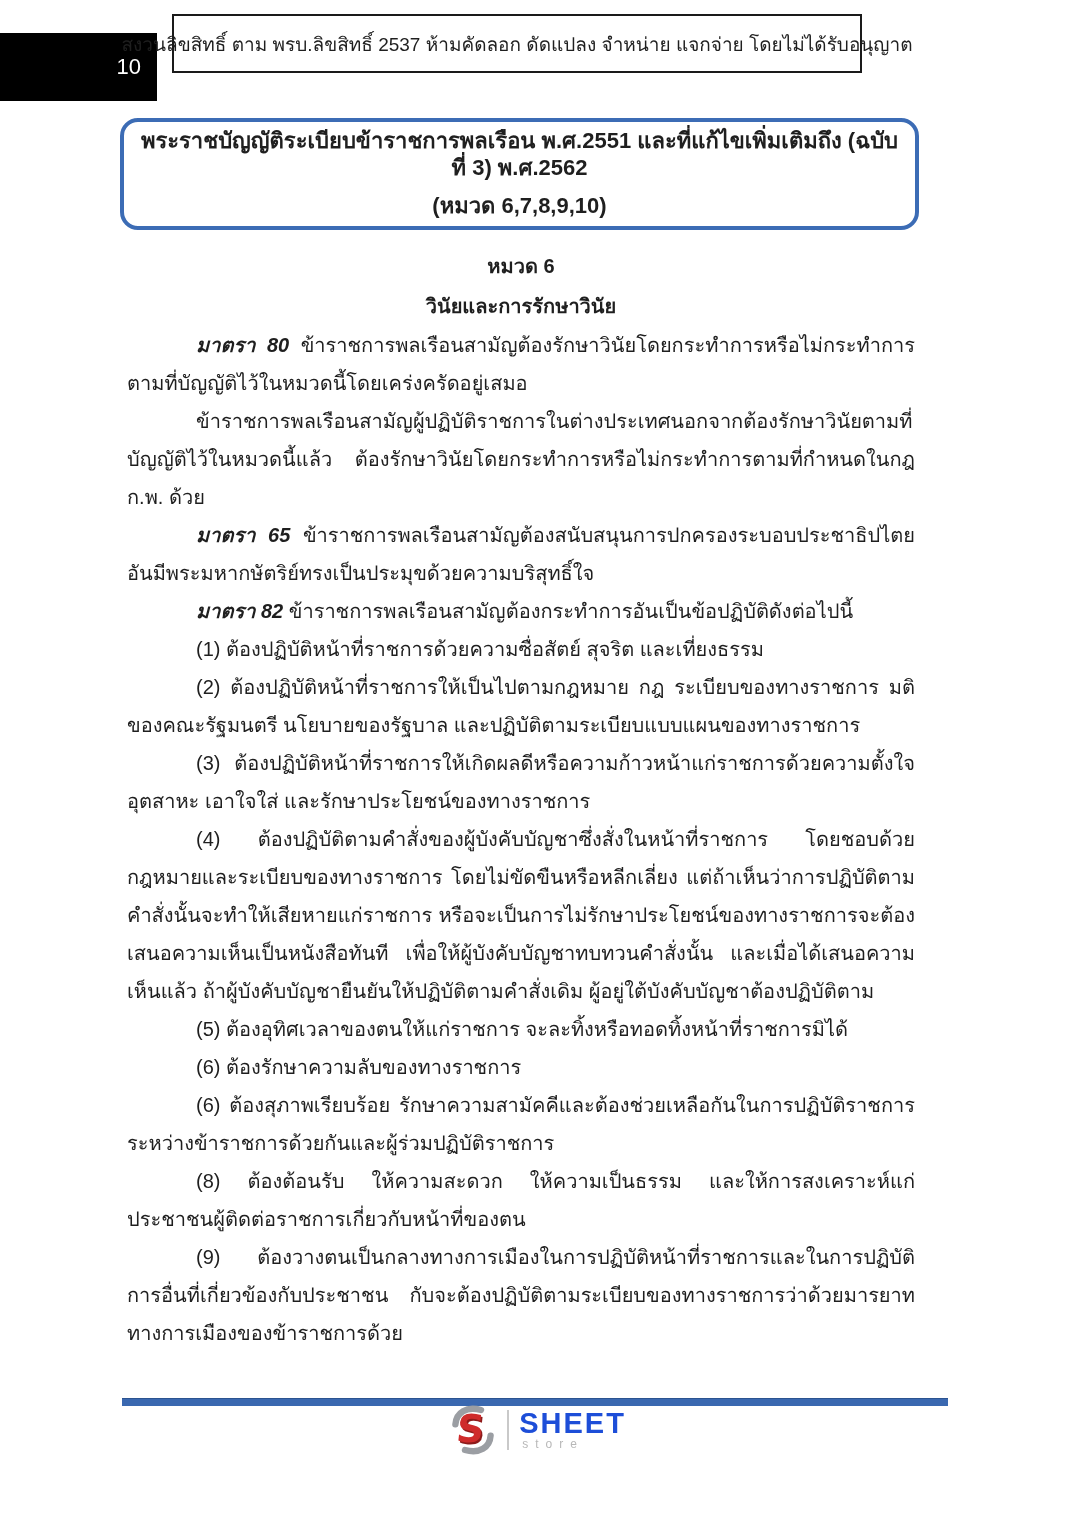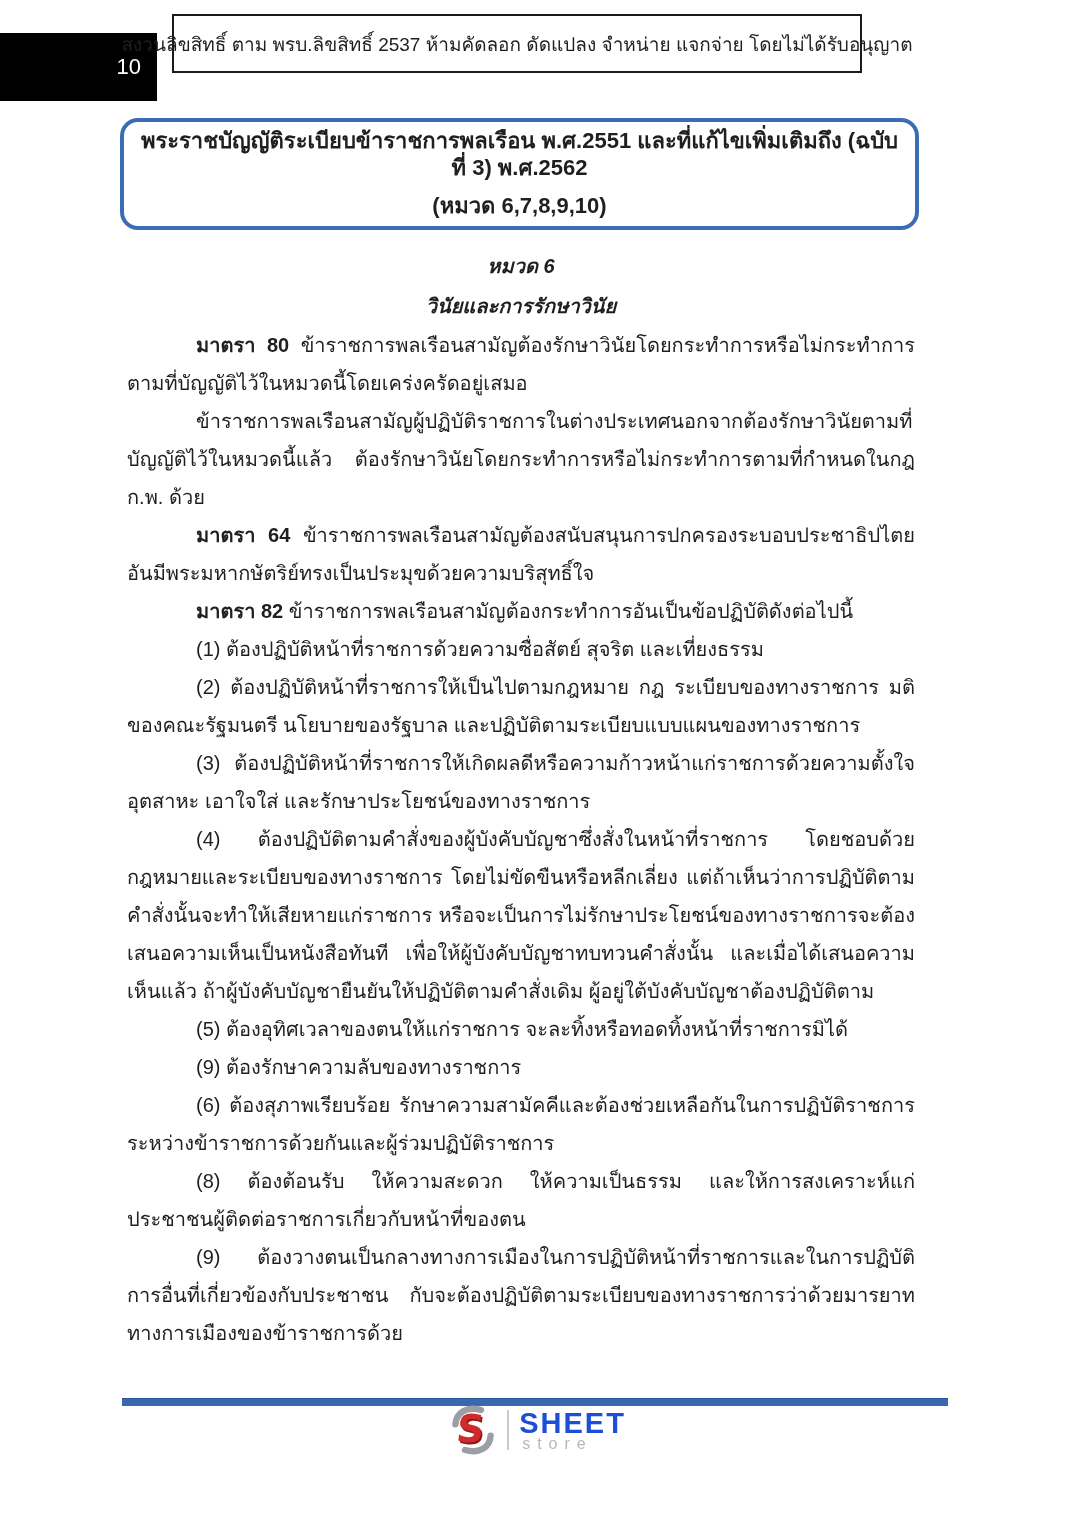--- a/index.html
+++ b/index.html
@@ -67,27 +67,26 @@
     position: absolute;
     left: 127px; top: 246px;
     width: 788px;
     font-size: 20px;
     line-height: 38px;
   }
   .doc-body .h-center {
     text-align: center;
     font-weight: 700;
     line-height: 40px;
-    font-style: italic;
   }
   .doc-body p {
     text-indent: 69px;
     text-align: justify;
   }
-  .doc-body p .b { font-weight: 700; }
+  .doc-body p .b { font-weight: 700; font-style: italic; }
 
   
   .footer-rule {
     position: absolute;
     left: 122px; top: 1398px;
     width: 826px; height: 8px;
     background: #3a68b0;
     border-top: 1px solid #2c5390;
   }
   .footer-logo {
@@ -103,21 +102,21 @@
   .logo-text { display: flex; flex-direction: column; }
   .logo-name {
     color: #1d4ed8;
     font-weight: 700;
     font-size: 29px;
     letter-spacing: 2px;
     line-height: 28px;
   }
   .logo-sub {
     color: #b8b8b8;
-    font-size: 16px;
+    font-size: 12px;
     letter-spacing: 7px;
     line-height: 14px;
     padding-left: 3px;
   }
 </style>
 </head>
 <body>
 
 <div class="page">
 
@@ -133,28 +132,28 @@
     <div class="t-line">พระราชบัญญัติระเบียบข้าราชการพลเรือน พ.ศ.2551 และที่แก้ไขเพิ่มเติมถึง (ฉบับที่ 3) พ.ศ.2562</div>
     <div class="t-line">(หมวด 6,7,8,9,10)</div>
   </div>
 
   <div class="doc-body">
     <div class="h-center">หมวด 6</div>
     <div class="h-center">วินัยและการรักษาวินัย</div>
 
     <p><span class="b">มาตรา 80</span><span> ข้าราชการพลเรือนสามัญต้องรักษาวินัยโดยกระทำการหรือไม่กระทำการตามที่บัญญัติไว้ในหมวดนี้โดยเคร่งครัดอยู่เสมอ</span></p>
     <p><span class="b"></span><span>ข้าราชการพลเรือนสามัญผู้ปฏิบัติราชการในต่างประเทศนอกจากต้องรักษาวินัยตามที่บัญญัติไว้ในหมวดนี้แล้ว ต้องรักษาวินัยโดยกระทำการหรือไม่กระทำการตามที่กำหนดในกฎ ก.พ. ด้วย</span></p>
-    <p><span class="b">มาตรา 64</span><span> ข้าราชการพลเรือนสามัญต้องสนับสนุนการปกครองระบอบประชาธิปไตยอันมีพระมหากษัตริย์ทรงเป็นประมุขด้วยความบริสุทธิ์ใจ</span></p>
+    <p><span class="b">มาตรา 65</span><span> ข้าราชการพลเรือนสามัญต้องสนับสนุนการปกครองระบอบประชาธิปไตยอันมีพระมหากษัตริย์ทรงเป็นประมุขด้วยความบริสุทธิ์ใจ</span></p>
     <p><span class="b">มาตรา 82</span><span> ข้าราชการพลเรือนสามัญต้องกระทำการอันเป็นข้อปฏิบัติดังต่อไปนี้</span></p>
     <p><span class="b"></span><span>(1) ต้องปฏิบัติหน้าที่ราชการด้วยความซื่อสัตย์ สุจริต และเที่ยงธรรม</span></p>
     <p><span class="b"></span><span>(2) ต้องปฏิบัติหน้าที่ราชการให้เป็นไปตามกฎหมาย กฎ ระเบียบของทางราชการ มติของคณะรัฐมนตรี นโยบายของรัฐบาล และปฏิบัติตามระเบียบแบบแผนของทางราชการ</span></p>
     <p><span class="b"></span><span>(3) ต้องปฏิบัติหน้าที่ราชการให้เกิดผลดีหรือความก้าวหน้าแก่ราชการด้วยความตั้งใจอุตสาหะ เอาใจใส่ และรักษาประโยชน์ของทางราชการ</span></p>
     <p><span class="b"></span><span>(4) ต้องปฏิบัติตามคำสั่งของผู้บังคับบัญชาซึ่งสั่งในหน้าที่ราชการ โดยชอบด้วยกฎหมายและระเบียบของทางราชการ โดยไม่ขัดขืนหรือหลีกเลี่ยง แต่ถ้าเห็นว่าการปฏิบัติตามคำสั่งนั้นจะทำให้เสียหายแก่ราชการ หรือจะเป็นการไม่รักษาประโยชน์ของทางราชการจะต้องเสนอความเห็นเป็นหนังสือทันที เพื่อให้ผู้บังคับบัญชาทบทวนคำสั่งนั้น และเมื่อได้เสนอความเห็นแล้ว ถ้าผู้บังคับบัญชายืนยันให้ปฏิบัติตามคำสั่งเดิม ผู้อยู่ใต้บังคับบัญชาต้องปฏิบัติตาม</span></p>
     <p><span class="b"></span><span>(5) ต้องอุทิศเวลาของตนให้แก่ราชการ จะละทิ้งหรือทอดทิ้งหน้าที่ราชการมิได้</span></p>
-    <p><span class="b"></span><span>(9) ต้องรักษาความลับของทางราชการ</span></p>
+    <p><span class="b"></span><span>(6) ต้องรักษาความลับของทางราชการ</span></p>
     <p><span class="b"></span><span>(6) ต้องสุภาพเรียบร้อย รักษาความสามัคคีและต้องช่วยเหลือกันในการปฏิบัติราชการระหว่างข้าราชการด้วยกันและผู้ร่วมปฏิบัติราชการ</span></p>
     <p><span class="b"></span><span>(8) ต้องต้อนรับ ให้ความสะดวก ให้ความเป็นธรรม และให้การสงเคราะห์แก่ประชาชนผู้ติดต่อราชการเกี่ยวกับหน้าที่ของตน</span></p>
     <p><span class="b"></span><span>(9) ต้องวางตนเป็นกลางทางการเมืองในการปฏิบัติหน้าที่ราชการและในการปฏิบัติการอื่นที่เกี่ยวข้องกับประชาชน กับจะต้องปฏิบัติตามระเบียบของทางราชการว่าด้วยมารยาททางการเมืองของข้าราชการด้วย</span></p>
   </div>
 
   <div class="footer-rule"></div>
 
   <div class="footer-logo">
     <svg class="logo-mark" viewBox="0 0 60 62" xmlns="http://www.w3.org/2000/svg">
       <path d="M40 6 C22 1 9 9 8 24" fill="none" stroke="#9b9ea3" stroke-width="8" stroke-linecap="round"></path>

